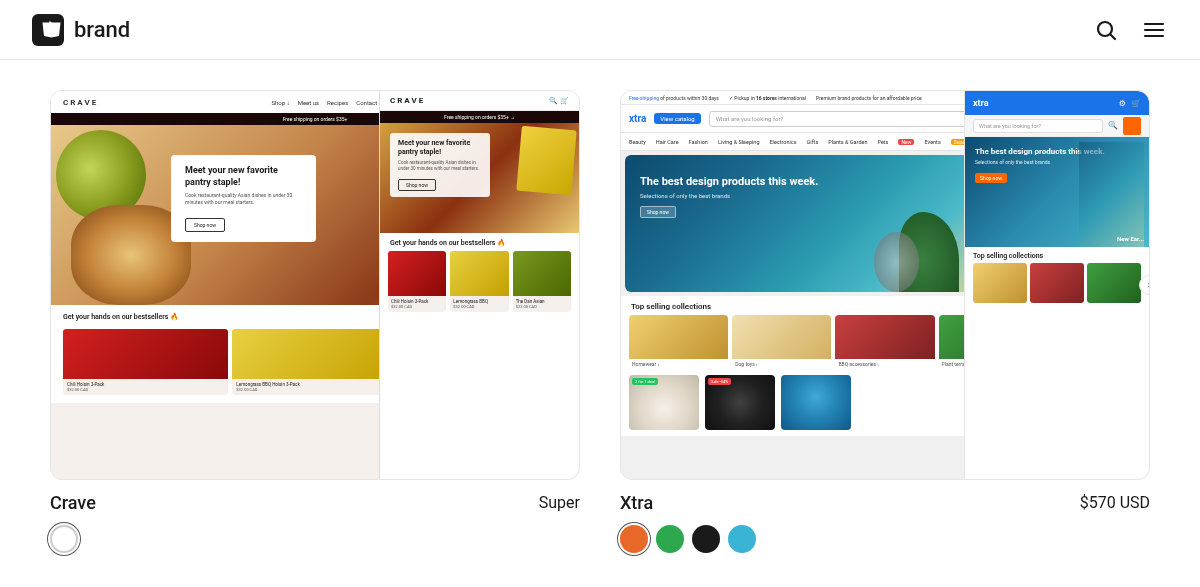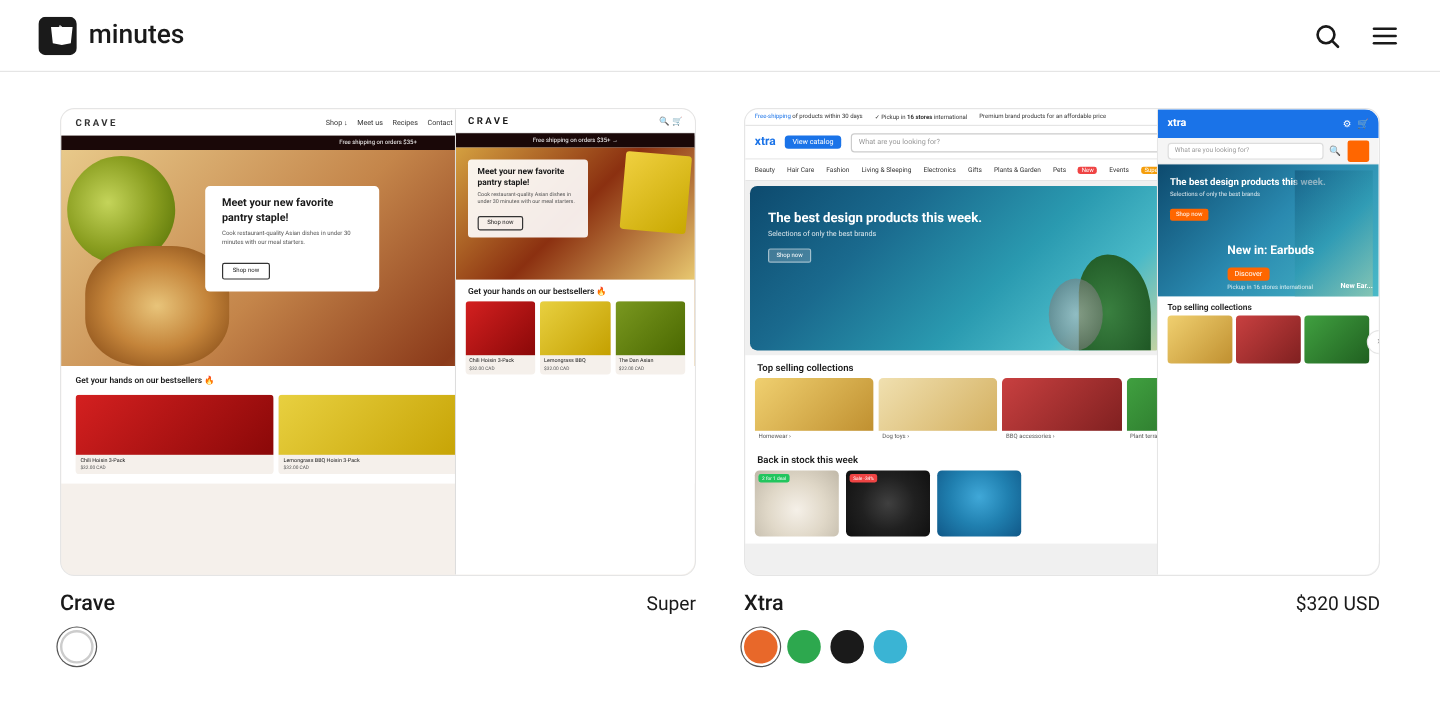--- a/index.html
+++ b/index.html
@@ -694,21 +694,21 @@
 <body>
 
 <header class="header">
   <div class="header-left">
 
     <svg class="shopify-logo" viewBox="0 0 32 32" fill="none" xmlns="http://www.w3.org/2000/svg">
       <rect width="32" height="32" rx="6" fill="#1a1a1a"></rect>
       <path d="M21.5 8.5c-.1 0-1.8-.1-1.8-.1s-1.4-1.4-1.5-1.5c-.1-.1-.3-.1-.4-.1L17 8.5H10.5l1.5 13.5 7.5 1.5 7.5-1.5L28.5 8.5h-7z" fill="white"></path>
       <path d="M19 7.5c0 0-1.2 0-1.5.4" stroke="#1a1a1a" stroke-width="0.5"></path>
     </svg>
-    <span class="header-title">minutes</span>
+    <span class="header-title">brand</span>
   </div>
   <div class="header-right">
     <div class="header-icon">
       <svg width="24" height="24" viewBox="0 0 24 24" fill="none" stroke="currentColor" stroke-width="2.2" stroke-linecap="round">
         <circle cx="11" cy="11" r="7"></circle>
         <line x1="16.5" y1="16.5" x2="21" y2="21"></line>
       </svg>
     </div>
     <div class="header-icon">
       <svg width="24" height="24" viewBox="0 0 24 24" fill="none" stroke="currentColor" stroke-width="2.2" stroke-linecap="round">
@@ -875,25 +875,20 @@
               <h2>The best design products this week.</h2>
               <p>Selections of only the best brands</p>
               <span class="xtra-hero-main-btn">Shop now</span>
             </div>
 
             <div style="position:absolute;right:10px;bottom:0;width:60px;height:80px;background:radial-gradient(ellipse at 40% 60%, #3a8040,#1a5020);border-radius:40% 60% 0 0;"></div>
             <div style="position:absolute;right:50px;bottom:0;width:45px;height:60px;background:radial-gradient(ellipse at 50% 50%, #c0c0c0,#606060);border-radius:50%;opacity:0.6;"></div>
           </div>
           <div class="xtra-hero-side">
             <div class="xtra-hero-side-earbuds"></div>
-            <div class="xtra-hero-side-text">
-              <h3>New in: Earbuds</h3>
-              <span class="xtra-hero-side-badge">Discover</span>
-              <div style="font-size:5px;margin-top:3px;opacity:0.8;">Pickup in 16 stores international</div>
-            </div>
           </div>
         </div>
 
         <div style="background:#fff;">
           <div class="xtra-collections-title">Top selling collections</div>
           <div class="xtra-collections">
             <div class="xtra-collection-item">
               <div class="xtra-collection-img home"></div>
               <div class="xtra-collection-label">Homewear ›</div>
             </div>
@@ -908,21 +903,20 @@
             <div class="xtra-collection-item">
               <div class="xtra-collection-img plant"></div>
               <div class="xtra-collection-label">Plant terrariums ›</div>
             </div>
             <div class="xtra-collection-item">
               <div class="xtra-collection-img desk"></div>
               <div class="xtra-collection-label">Desk ›</div>
             </div>
           </div>
 
-          <div class="xtra-back-title">Back in stock this week</div>
           <div class="xtra-back-products">
             <div class="xtra-back-product xtra-bp-chair">
               <span class="xtra-new-badge">2 for 1 deal</span>
             </div>
             <div class="xtra-back-product xtra-bp-speaker">
               <span class="xtra-sale-badge">Sale -34%</span>
             </div>
             <div class="xtra-back-product xtra-bp-headphones">
             </div>
           </div>
@@ -960,21 +954,21 @@
           </div>
 
           <div class="xtra-mob-arrow">›</div>
         </div>
 
       </div>
     </div>
 
     <div class="theme-info">
       <span class="theme-name">Xtra</span>
-      <span class="theme-price">$320 USD</span>
+      <span class="theme-price">$570 USD</span>
     </div>
     <div class="theme-swatches">
       <div class="swatch orange selected"></div>
       <div class="swatch green"></div>
       <div class="swatch black"></div>
       <div class="swatch blue"></div>
     </div>
   </div>
 
 </main>

